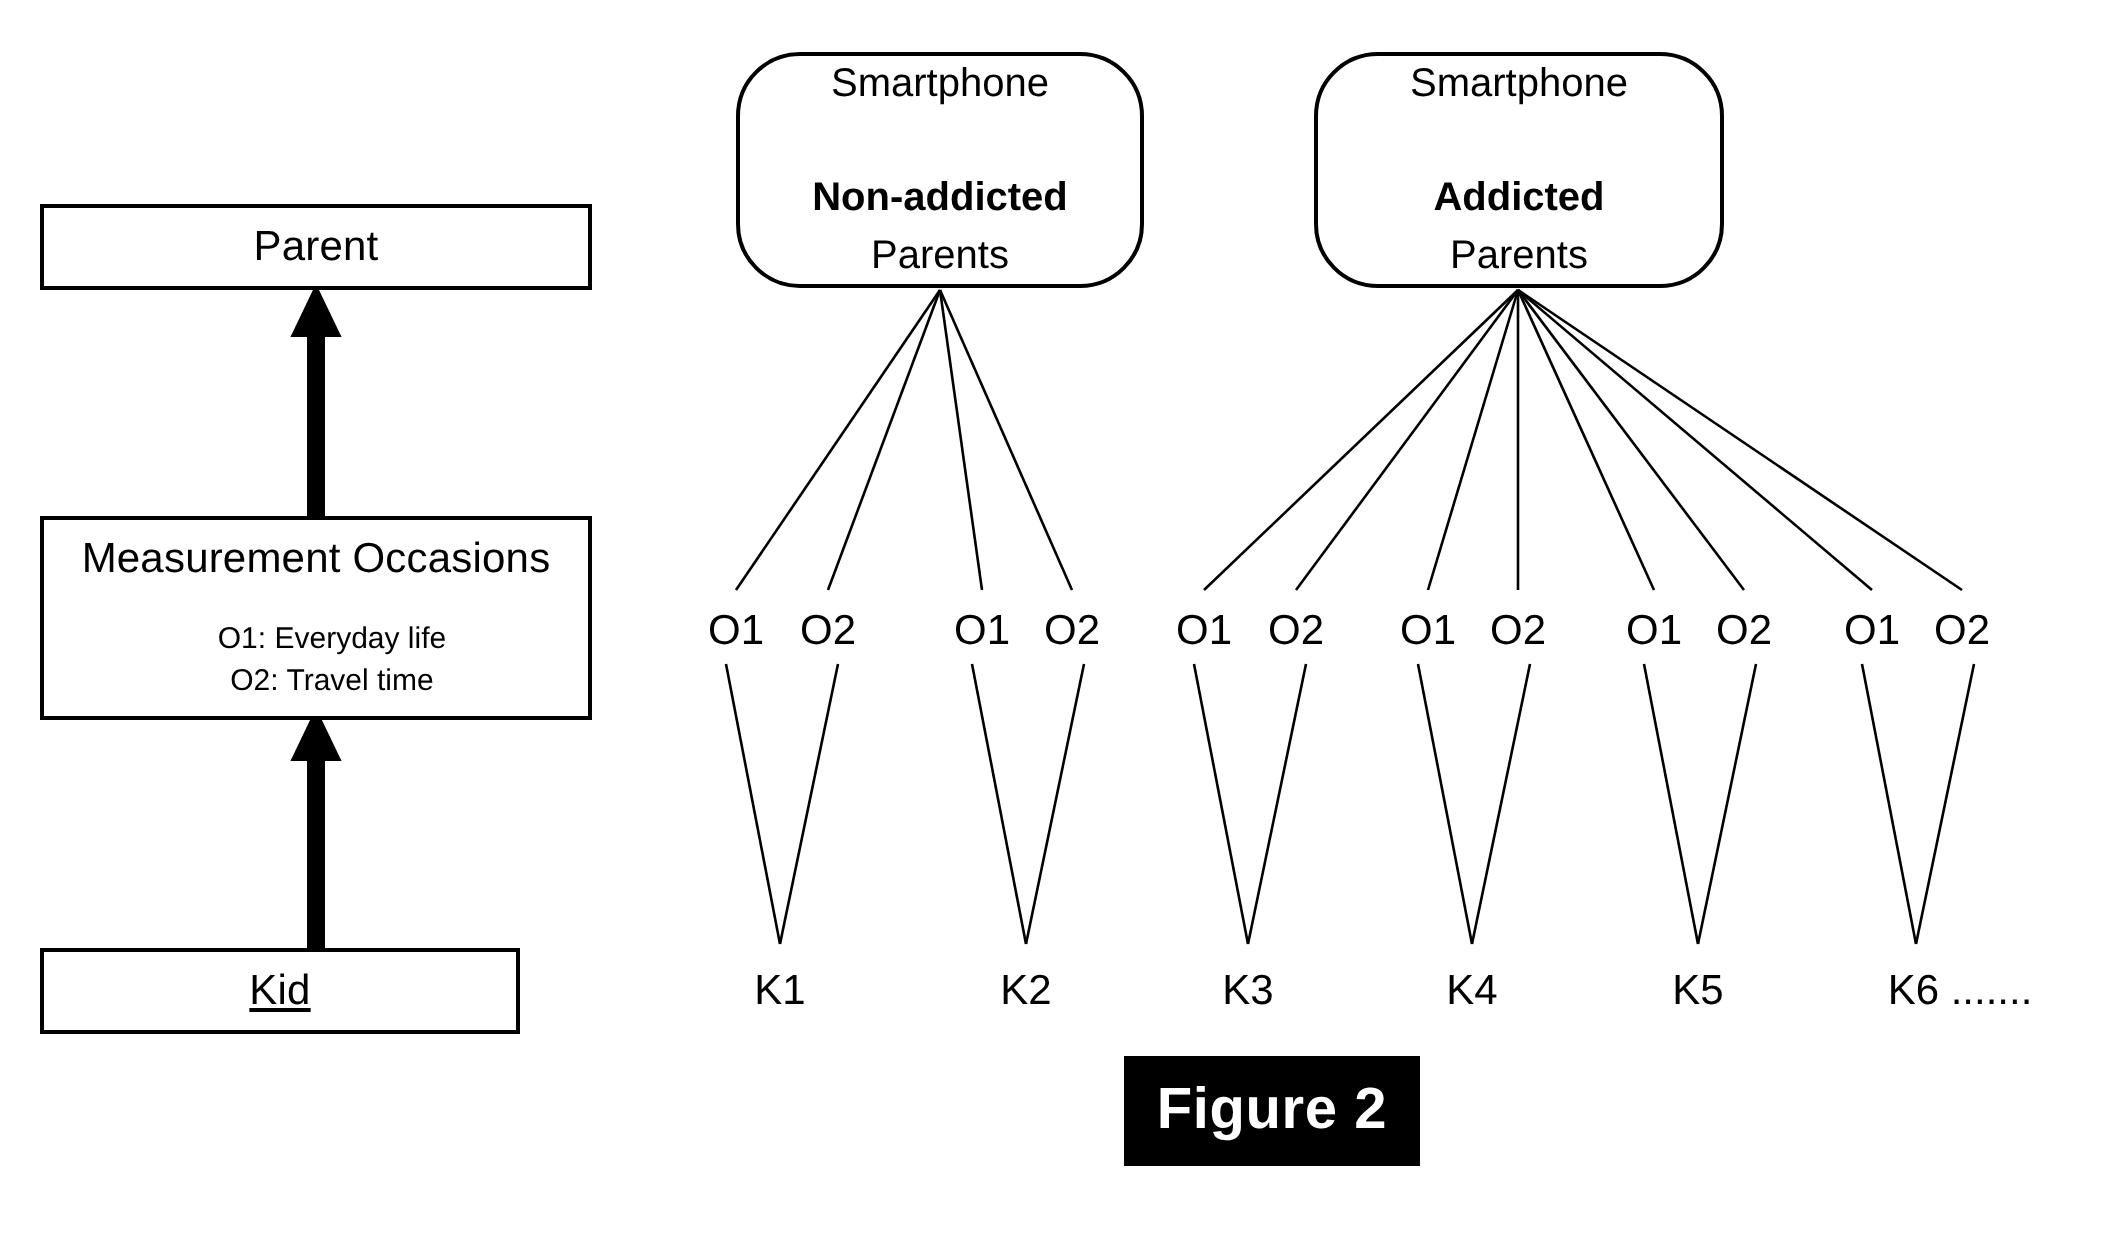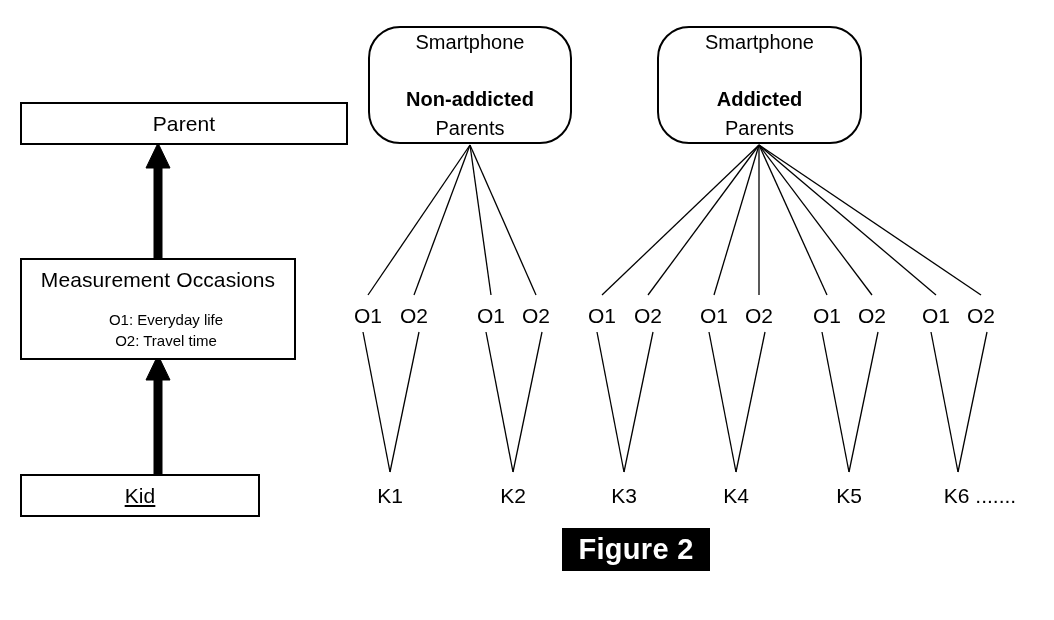--- a/index.html
+++ b/index.html
@@ -32,21 +32,21 @@
     position: absolute;
     border: 2px solid #000000;
     background: #ffffff;
     box-sizing: border-box;
     display: flex;
     flex-direction: column;
     align-items: center;
     justify-content: center;
     text-align: center;
   }
-  #parent-box   { left: 20px;  top: 102px; width: 328px; height: 43px; }
+  #parent-box   { left: 20px;  top: 102px; width: 276px; height: 43px; }
   #measure-box  { left: 20px;  top: 258px; width: 276px; height: 102px; }
   #kid-box      { left: 20px;  top: 474px; width: 240px; height: 43px; text-decoration: underline; }
 
   .lbox-title {
     font-size: 21px;
     line-height: 26px;
     letter-spacing: 0.1px;
   }
   .lbox-sub {
     font-size: 15px;
@@ -88,21 +88,21 @@
   }
   .o-label { top: 305px; }
   .k-label { top: 485px; }
 
   
   #figure-caption {
     position: absolute;
     left: 562px;
     top: 528px;
     width: 148px;
-    height: 43px;
+    height: 55px;
     background: #000000;
     color: #ffffff;
     display: flex;
     align-items: center;
     justify-content: center;
     font-size: 29px;
     font-weight: bold;
     letter-spacing: 0.3px;
   }
 </style>

